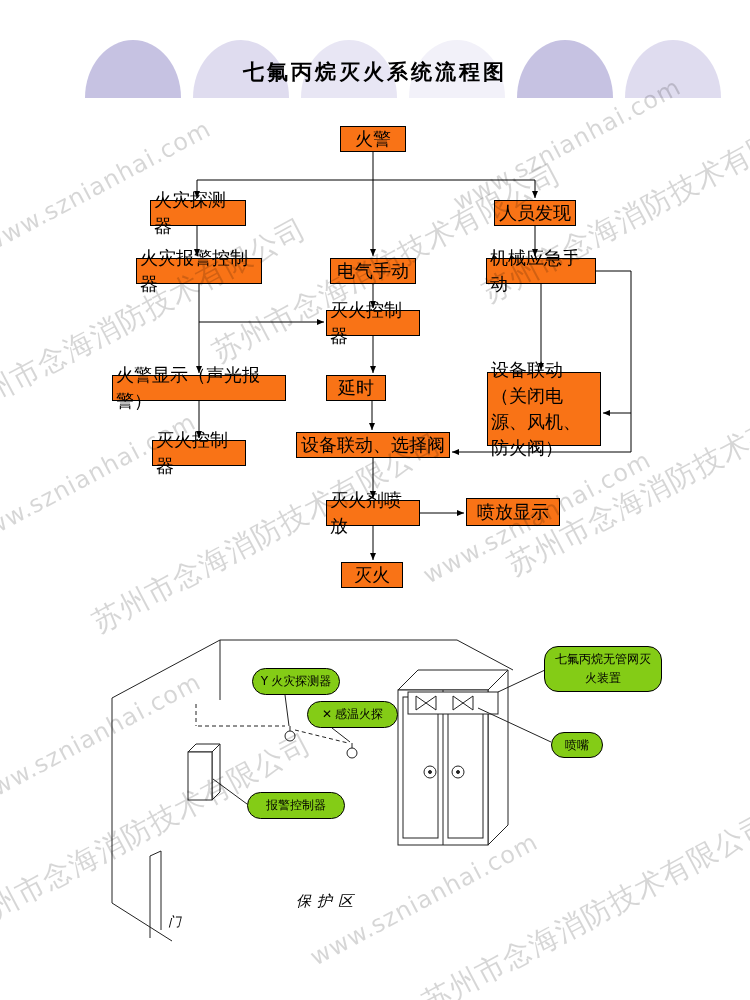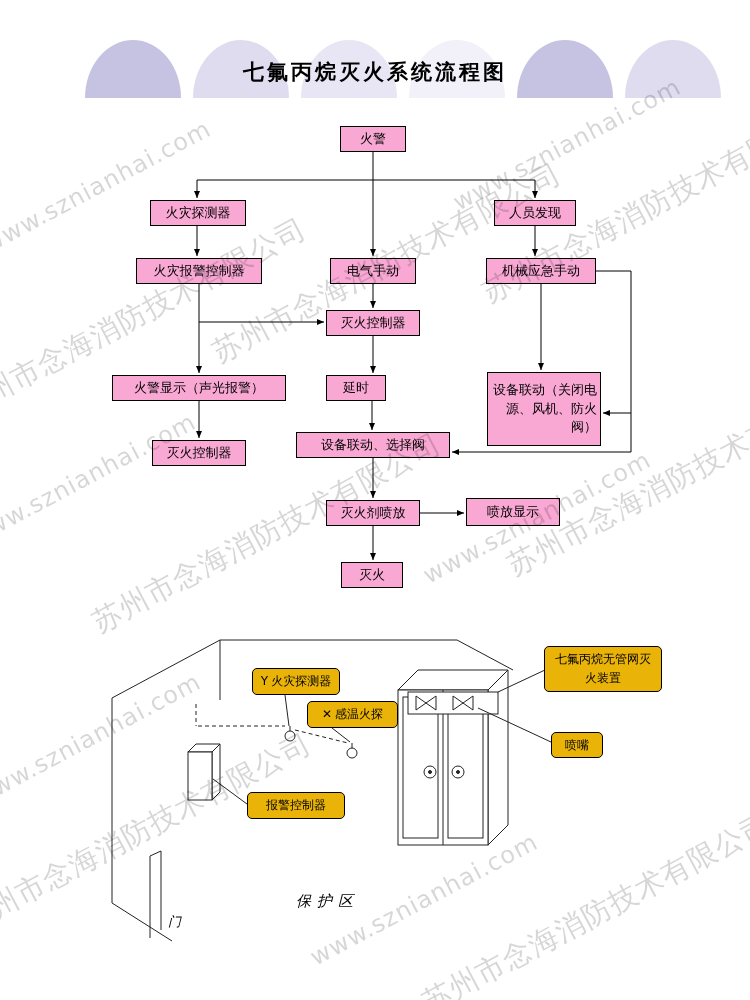--- a/index.html
+++ b/index.html
@@ -6,24 +6,24 @@
   #page{position:relative;width:750px;height:1000px;background:#fff;overflow:hidden;
         font-family:"DejaVu Sans","Liberation Sans",sans-serif;color:#000;}
   .arch{position:absolute;top:40px;width:96px;height:58px;
         border-radius:50% 50% 0 0 / 100% 100% 0 0;z-index:1;}
   .arch.c1{background:#c6c2e2;} .arch.c2{background:#dfdcef;}
   .arch.c3{background:#e8e6f4;} .arch.c4{background:#f2f1f9;}
   #lines{position:absolute;left:0;top:0;z-index:5;}
   .title{position:absolute;top:58px;left:0;width:750px;text-align:center;
          font-family:"Liberation Serif","DejaVu Serif",serif;font-size:21px;
          font-weight:600;letter-spacing:3px;z-index:10;}
-  .box{position:absolute;border:1px solid #000;background:#f9a8d4;box-sizing:border-box;
-       display:flex;align-items:center;justify-content:center;text-align:right;
-       font-size:13px;line-height:1.45;padding:1px 3px;z-index:10;}
-  .callout{position:absolute;border:1px solid #000;background:#eab308;border-radius:5px;
+  .box{position:absolute;border:1px solid #000;background:#f97316;box-sizing:border-box;
+       display:flex;align-items:center;justify-content:center;text-align:left;
+       font-size:18px;line-height:1.45;padding:1px 3px;z-index:10;}
+  .callout{position:absolute;border:1px solid #000;background:#84cc16;border-radius:14px;
        box-sizing:border-box;display:flex;align-items:center;justify-content:center;
        text-align:center;font-size:12px;line-height:1.55;padding:1px 5px;gap:3px;z-index:10;}
   .label{position:absolute;font-size:14px;z-index:10;font-style:italic;}
   .wm{position:absolute;white-space:nowrap;color:rgba(0,0,0,0.16);letter-spacing:1px;
       transform-origin:0 50%;transform:rotate(-28deg);z-index:30;pointer-events:none;}
   .wm.url{font-size:24px;} .wm.co{font-size:29px;}
 </style>
 </head>
 <body>
 

